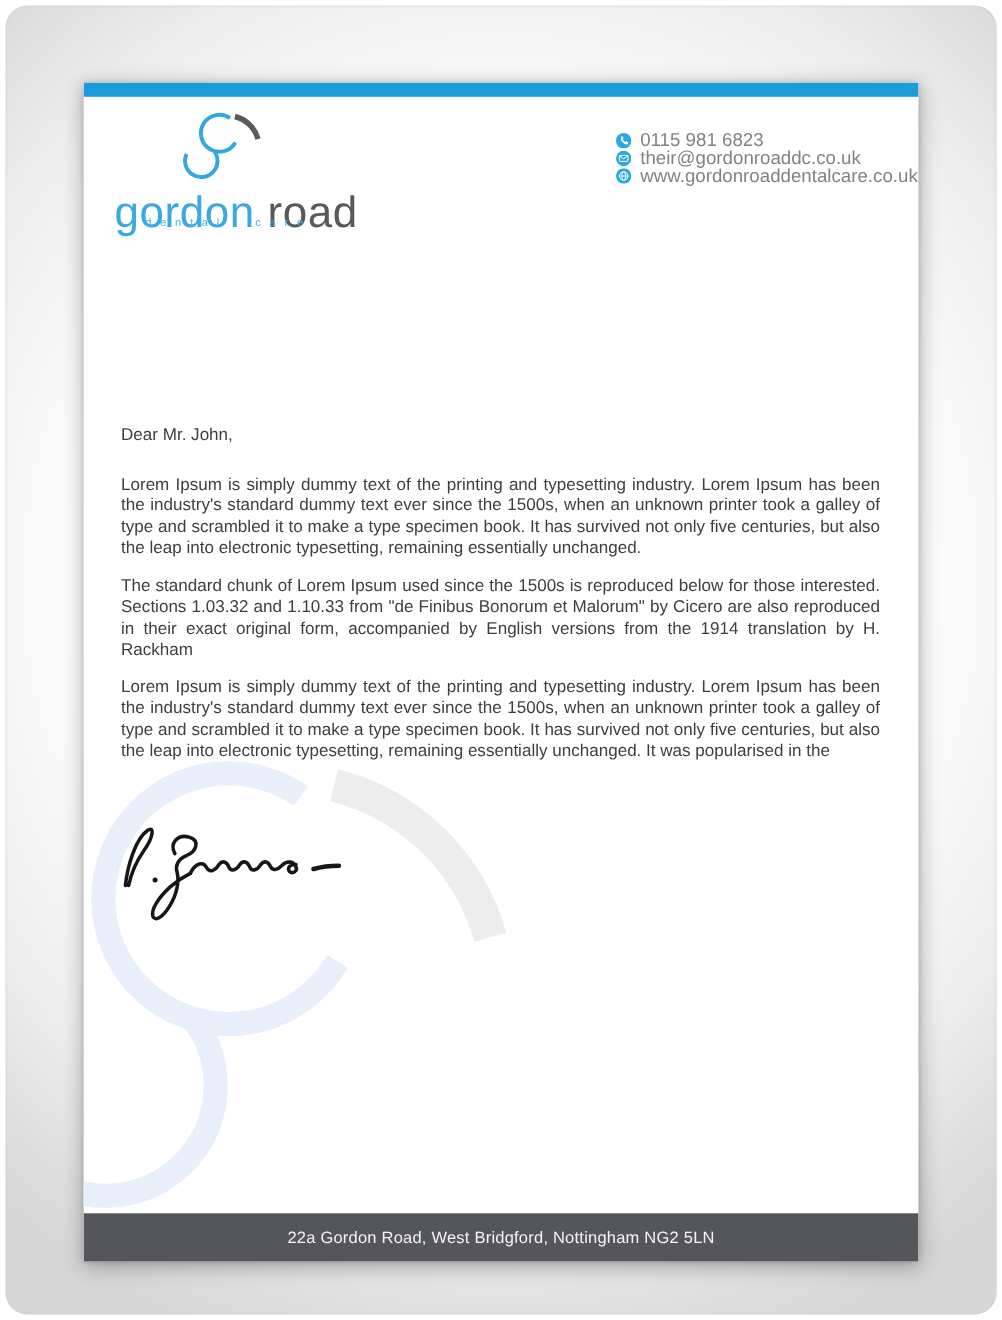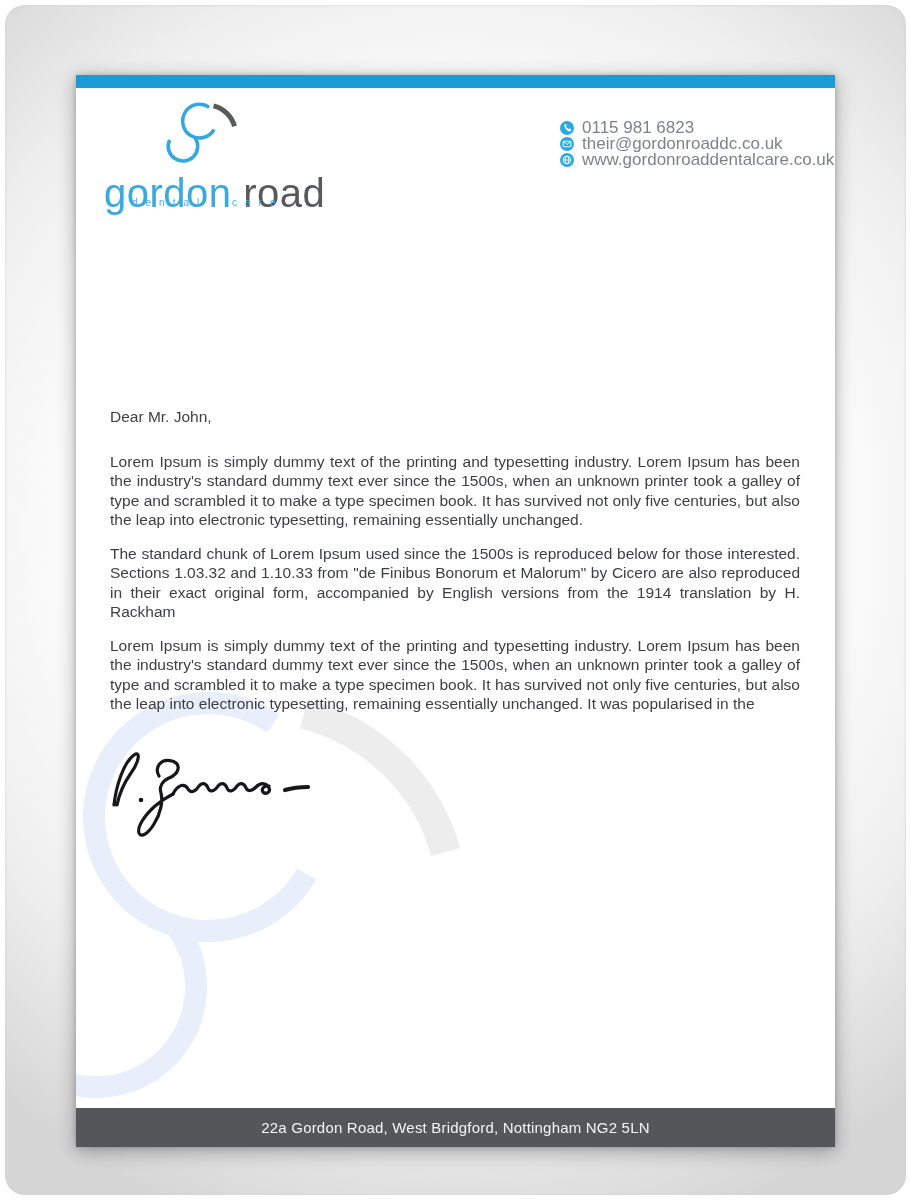--- a/index.html
+++ b/index.html
@@ -24,30 +24,30 @@
   .wordmark{position:absolute;left:28px;top:86px;font-size:40px;letter-spacing:.5px;line-height:40px;white-space:nowrap;margin-top:12px;}
   .wordmark .w1{color:#3aa9de;}
   .wordmark .w2{color:#58595b;}
   .tagline{position:absolute;left:56px;top:122px;font-size:10px;letter-spacing:8px;word-spacing:14px;color:#49b0e4;white-space:nowrap;}
 
   .contact{position:absolute;left:484px;top:45px;width:260px;}
   .contact-row{display:flex;align-items:center;gap:8px;height:16px;}
   .contact-row .txt{font-size:17px;color:#7f8285;white-space:nowrap;}
   .cicon{width:14px;height:14px;flex:0 0 14px;}
 
-  .letter{position:absolute;left:34px;top:332px;width:690px;color:#3d3e42;}
+  .letter{position:absolute;left:34px;top:311px;width:690px;color:#3d3e42;}
   .letter p{margin:0;font-size:15.5px;line-height:19.5px;}
   .salutation{margin:0 0 25px 0 !important;text-align:left;}
   .para{margin:0 0 14px 0 !important;text-align:justify;}
 
   .signature{position:absolute;left:17px;top:668px;}
   .signature path{fill:none;stroke:#17171a;stroke-width:3.2;stroke-linecap:round;stroke-linejoin:round;}
   .signature .dash{stroke-width:4.2;}
 
-  .footer{position:absolute;left:0;bottom:0;width:100%;height:39px;background:#55565a;
+  .footer{position:absolute;left:0;bottom:0;width:100%;height:44px;background:#55565a;
     display:flex;align-items:center;justify-content:center;}
   .footer .txt{color:#f4f4f4;font-size:15px;letter-spacing:.2px;}
 </style>
 </head>
 <body>
 
 <div class="stage">
   <div class="backdrop"></div>
 
   <div class="page">

